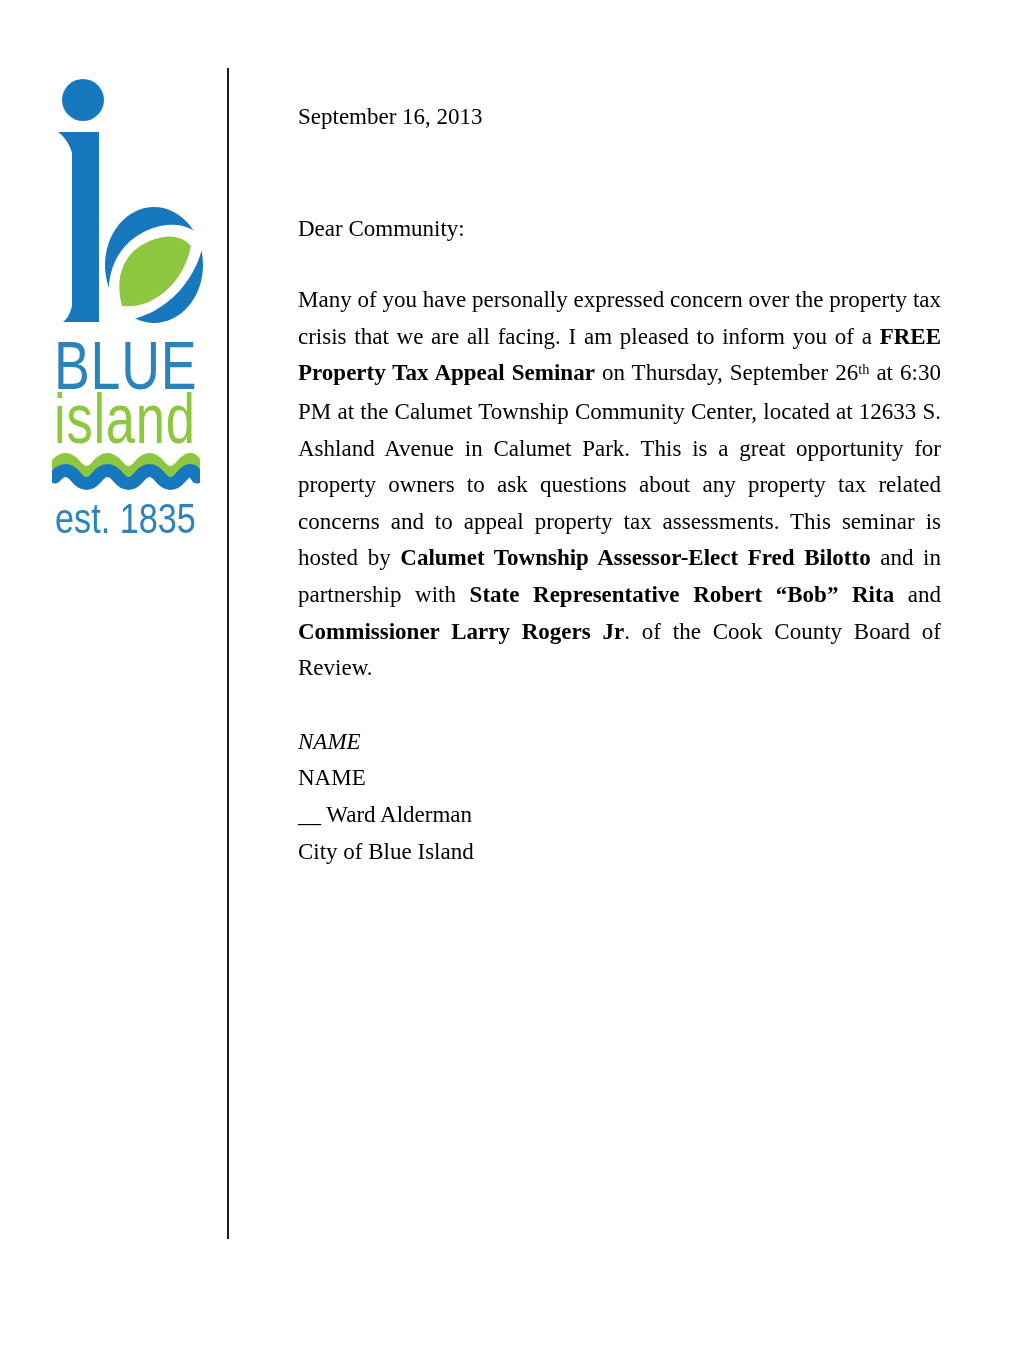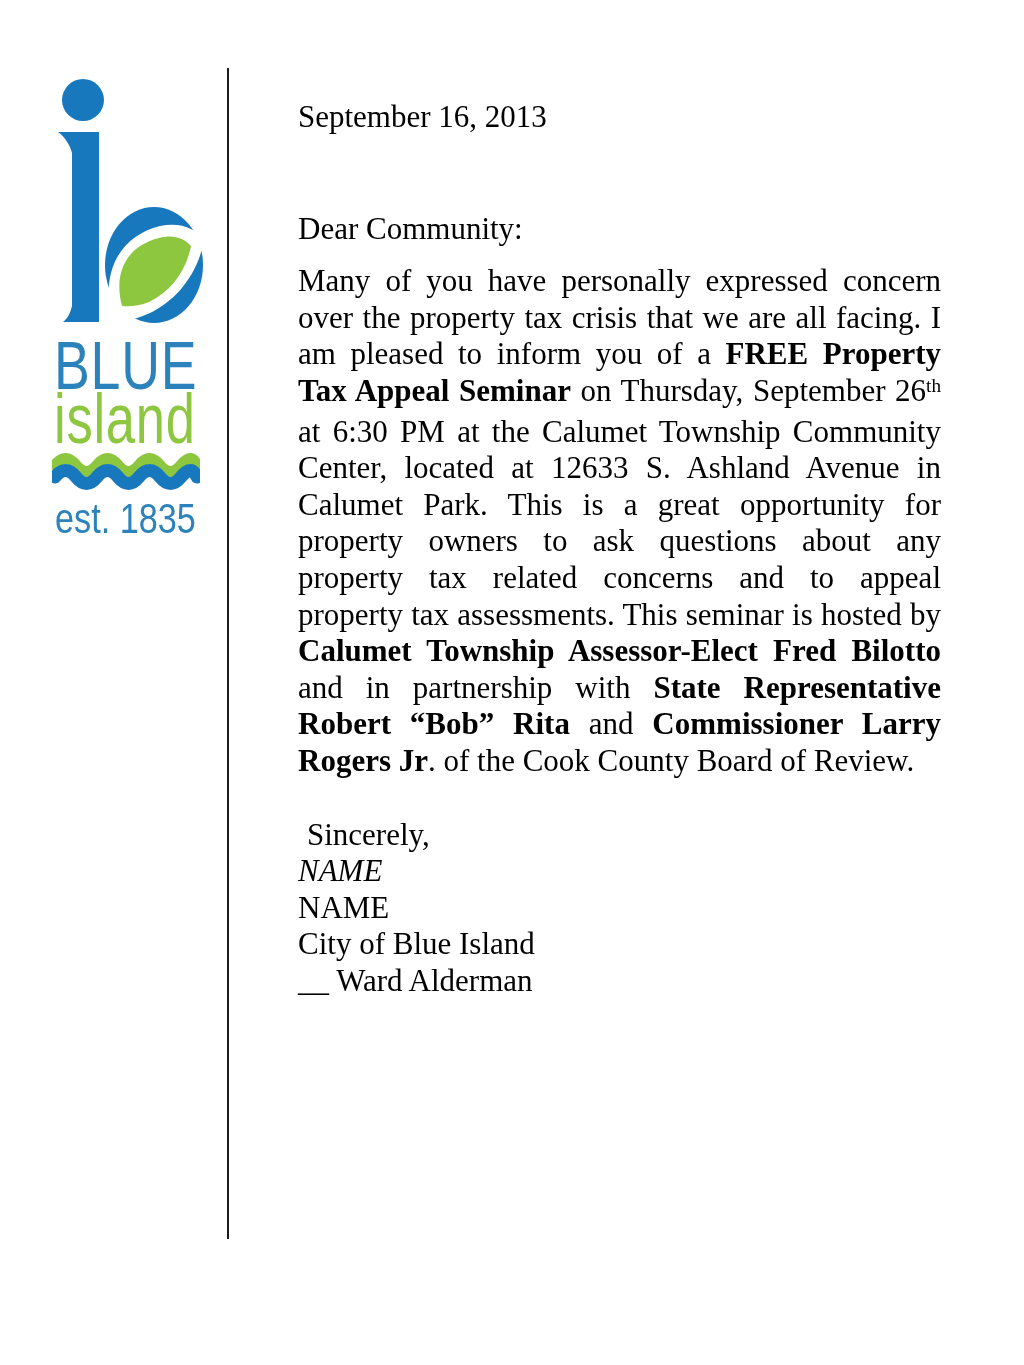--- a/index.html
+++ b/index.html
@@ -50,26 +50,26 @@
     font-size: 42px; line-height: 44px;
     transform: scaleX(0.815);
   }
 
   
   .letter {
     position: absolute;
     left: 298px;
     top: 99px;
     width: 643px;
-    font-size: 31px;
+    font-size: 23px;
     line-height: 36.6px;
     color: #000000;
   }
   .letter .salutation { margin-top: 75px; }
-  .letter .body-par { margin-top: 16px; text-align: justify; }
+  .letter .body-par { margin-top: 35px; text-align: justify; }
   .letter .closing { margin-top: 37px; }
   .seg-bold { font-weight: 700; }
   .seg-sup { font-size: 0.62em; position: relative; top: -0.48em; }
   .sincerely { padding-left: 9px; }
   .sig-italic { font-style: italic; }
 </style>
 </head>
 <body>
 
 <div class="page">
@@ -107,21 +107,20 @@
 
   <div class="letter">
     <div class="date">September 16, 2013</div>
 
     <div class="salutation">Dear Community:</div>
 
     <div class="body-par"><span>Many of you have personally expressed concern over the property tax crisis that we are all facing. I am pleased to inform you of a </span><span class="seg-bold">FREE Property Tax Appeal Seminar</span><span> on Thursday, September 26</span><span class="seg-sup">th</span><span> at 6:30 PM at the Calumet Township Community Center, located at 12633 S. Ashland Avenue in Calumet Park. This is a great opportunity for property owners to ask questions about any property tax related concerns and to appeal property tax assessments. This seminar is hosted by </span><span class="seg-bold">Calumet Township Assessor-Elect Fred Bilotto</span><span> and in partnership with </span><span class="seg-bold">State Representative Robert “Bob” Rita</span><span> and </span><span class="seg-bold">Commissioner Larry Rogers Jr</span><span>. of the Cook County Board of Review.</span></div>
 
 
     <div class="closing">
-      <div class="sincerely">Sincerely,</div>
       <div class="sig-italic">NAME</div>
       <div>NAME</div>
+      <div>__ Ward Alderman</div>
       <div>City of Blue Island</div>
-      <div>__ Ward Alderman</div>
     </div>
   </div>
 
 </div>
 
 </body></html>

